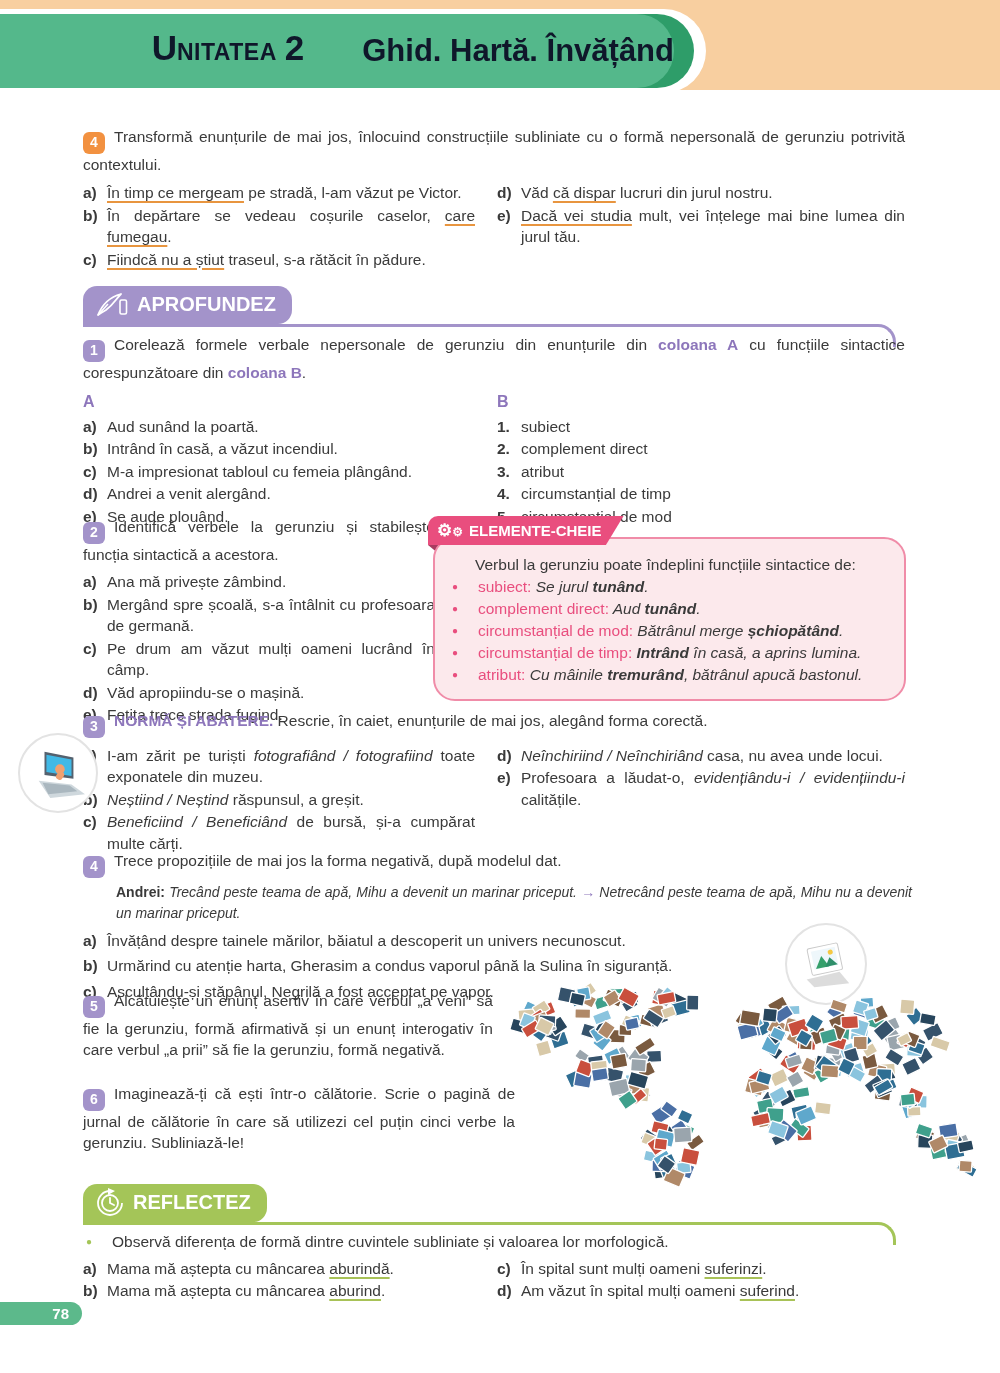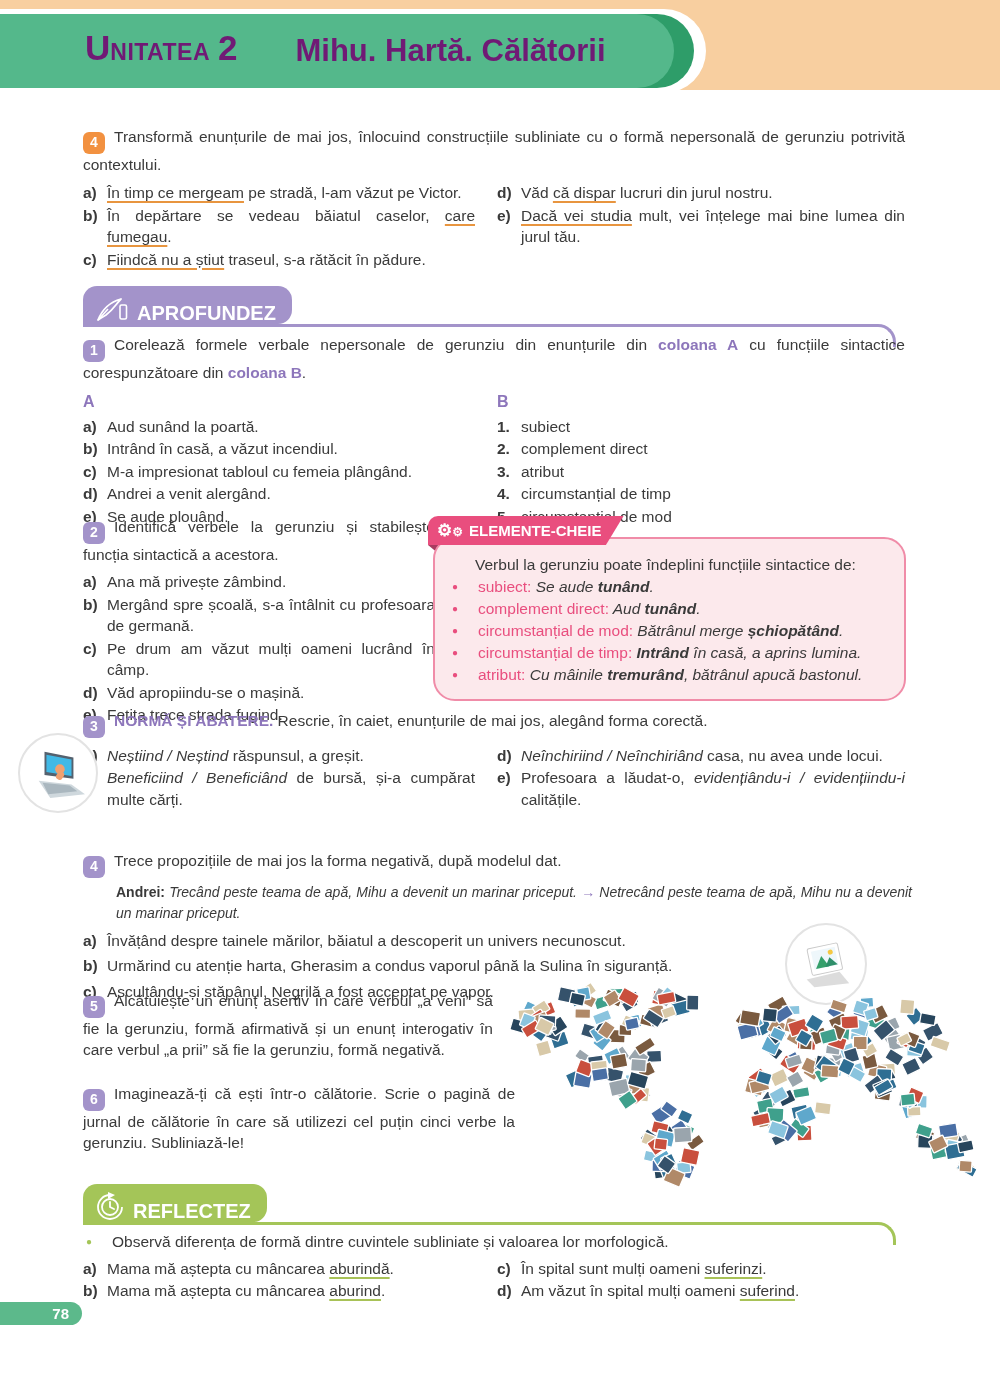--- a/index.html
+++ b/index.html
@@ -3,21 +3,21 @@
 <meta charset="utf-8">
 <style>
   html,body{margin:0;padding:0;background:#fff;}
   .page{position:relative;width:1000px;height:1373px;background:#fff;overflow:hidden;
         font-family:"Liberation Sans",sans-serif;color:#3a3a3a;font-size:15.5px;line-height:21.5px;}
   
   .peach-band{position:absolute;top:0;left:0;width:100%;height:90px;background:#F8CFA0;}
   .banner-outline{position:absolute;top:9px;left:0;width:706px;height:84px;background:#fff;border-radius:0 46px 46px 0;}
   .banner-dark{position:absolute;top:14px;left:0;width:694px;height:74px;background:#2E9D69;border-radius:0 40px 40px 0;}
   .banner-main{position:absolute;top:14px;left:0;width:674px;height:74px;background:#54B88B;border-radius:0 40px 40px 0;
-               display:flex;align-items:center;color:#701a75;font-weight:bold;}
+               display:flex;align-items:center;color:#0f172a;font-weight:bold;justify-content:flex-end;}
   .unit-label{margin-left:85px;white-space:nowrap;}
   .unit-cap{font-size:35px;}
   .unit-small{font-size:23px;letter-spacing:.5px;}
   .unit-num{font-size:35px;margin-left:8px;}
   .unit-title{margin-left:58px;font-size:31px;white-space:nowrap;}
   
   .abs{position:absolute;}
   .num-badge{display:inline-flex;width:22px;height:22px;border-radius:6px;color:#fff;font-weight:bold;font-size:14px;
              align-items:center;justify-content:center;vertical-align:-5px;margin-right:9px;}
   .nb-orange{background:#F29140;}
@@ -29,21 +29,21 @@
   .li-row{display:flex;align-items:flex-start;margin-bottom:1px;}
   .li-label{flex:none;width:24px;font-weight:bold;}
   .li-text{flex:1;text-align:justify;}
   .bd{font-weight:bold;}
   .it{font-style:italic;}
   .u-orange{text-decoration:underline;text-decoration-color:#E8953F;text-decoration-thickness:2px;text-underline-offset:3px;}
   .u-green{text-decoration:underline;text-decoration-color:#A8C257;text-decoration-thickness:2px;text-underline-offset:3px;}
   .tx-purple{color:#8D76BB;font-weight:bold;margin-top:31px;}
   .tx-pink{color:#E94E7E;font-weight:normal;}
   
-  .sec-badge{position:absolute;height:38px;display:flex;align-items:flex-end;gap:8px;padding:0 16px 0 12px;
+  .sec-badge{position:absolute;height:38px;display:flex;align-items:center;gap:8px;padding:0 16px 0 12px;
              color:#fff;font-weight:bold;font-size:20px;border-radius:14px 14px 14px 0;}
   .sec-purple{background:#A393CA;}
   .sec-green{background:#A4C558;}
   .sec-rule{position:absolute;height:20px;border-top:3px solid;border-right:3px solid;border-top-right-radius:18px;}
   .rule-purple{border-color:#A393CA;}
   .rule-green{border-color:#A4C558;}
   
   .col-header{color:#8D76BB;font-weight:bold;font-size:16px;margin-bottom:3px;}
   
   .key-wrap{position:absolute;left:428px;top:516px;width:478px;}
@@ -71,34 +71,34 @@
 </head>
 <body>
 
 <div class="page">
 
   <div class="peach-band"></div>
   <div class="banner-outline"></div>
   <div class="banner-dark"></div>
   <div class="banner-main">
     <span class="unit-label"><span class="unit-cap">U</span><span class="unit-small">NITATEA</span><span class="unit-num">2</span></span>
-    <span class="unit-title">Mihu. Hartă. Călătorii</span>
+    <span class="unit-title">Ghid. Hartă. Învățând</span>
   </div>
 
   <div class="abs" style="left:83px;top:126px;width:822px;">
     <div class="ex-intro"><span class="num-badge nb-orange">4</span><span><span class="">Transformă enunțurile de mai jos, înlocuind construcțiile subliniate cu o formă nepersonală de gerunziu potrivită contextului.</span></span></div>
     <div class="cols">
       <div class="col-l">
           <div class="li-row">
             <span class="li-label">a)</span>
             <span class="li-text"><span class="u-orange">În timp ce mergeam</span><span class=""> pe stradă, l-am văzut pe Victor.</span></span>
           </div>
           <div class="li-row">
             <span class="li-label">b)</span>
-            <span class="li-text"><span class="">În depărtare se vedeau băiatul caselor, </span><span class="u-orange">care fumegau</span><span class="">.</span></span>
+            <span class="li-text"><span class="">În depărtare se vedeau coșurile caselor, </span><span class="u-orange">care fumegau</span><span class="">.</span></span>
           </div>
           <div class="li-row">
             <span class="li-label">c)</span>
             <span class="li-text"><span class="u-orange">Fiindcă nu a știut</span><span class=""> traseul, s-a rătăcit în pădure.</span></span>
           </div>
         </div>
       <div class="col-r">
           <div class="li-row">
             <span class="li-label">d)</span>
             <span class="li-text"><span class="">Văd </span><span class="u-orange">că dispar</span><span class=""> lucruri din jurul nostru.</span></span>
@@ -207,21 +207,21 @@
     <div class="key-fold"></div>
     <div class="key-badge">
       <span class="gear-big">⚙<span style="font-size:12px;">⚙</span></span>
       <span>ELEMENTE-CHEIE</span>
     </div>
     <div class="key-box">
       <div class="key-intro">Verbul la gerunziu poate îndeplini funcțiile sintactice de:</div>
       <div>
           <div class="key-row">
             <span class="key-dot">●</span>
-            <span class="key-text"><span class="tx-pink">subiect:</span><span class="it"> Se aude </span><span class="bd it">tunând</span><span class="it">.</span></span>
+            <span class="key-text"><span class="tx-pink">subiect:</span><span class="it"> Se jurul </span><span class="bd it">tunând</span><span class="it">.</span></span>
           </div>
           <div class="key-row">
             <span class="key-dot">●</span>
             <span class="key-text"><span class="tx-pink">complement direct:</span><span class="it"> Aud </span><span class="bd it">tunând</span><span class="it">.</span></span>
           </div>
           <div class="key-row">
             <span class="key-dot">●</span>
             <span class="key-text"><span class="tx-pink">circumstanțial de mod:</span><span class="it"> Bătrânul merge </span><span class="bd it">șchiopătând</span><span class="it">.</span></span>
           </div>
           <div class="key-row">
@@ -233,20 +233,24 @@
             <span class="key-text"><span class="tx-pink">atribut:</span><span class="it"> Cu mâinile </span><span class="bd it">tremurând</span><span class="it">, bătrânul apucă bastonul.</span></span>
           </div>
         </div>
     </div>
   </div>
 
   <div class="abs" style="left:83px;top:710px;width:822px;">
     <div class="ex-intro"><span class="num-badge nb-purple">3</span><span><span class="tx-purple">NORMĂ ȘI ABATERE.</span><span class=""> Rescrie, în caiet, enunțurile de mai jos, alegând forma corectă.</span></span></div>
     <div class="cols">
       <div class="col-l">
+          <div class="li-row">
+            <span class="li-label">a)</span>
+            <span class="li-text"><span class="">I-am zărit pe turiști </span><span class="it">fotografiând / fotografiind</span><span class=""> toate exponatele din muzeu.</span></span>
+          </div>
           <div class="li-row">
             <span class="li-label">b)</span>
             <span class="li-text"><span class="it">Neștiind / Neștind</span><span class=""> răspunsul, a greșit.</span></span>
           </div>
           <div class="li-row">
             <span class="li-label">c)</span>
             <span class="li-text"><span class="it">Beneficiind / Beneficiând</span><span class=""> de bursă, și-a cumpărat multe cărți.</span></span>
           </div>
         </div>
       <div class="col-r">

